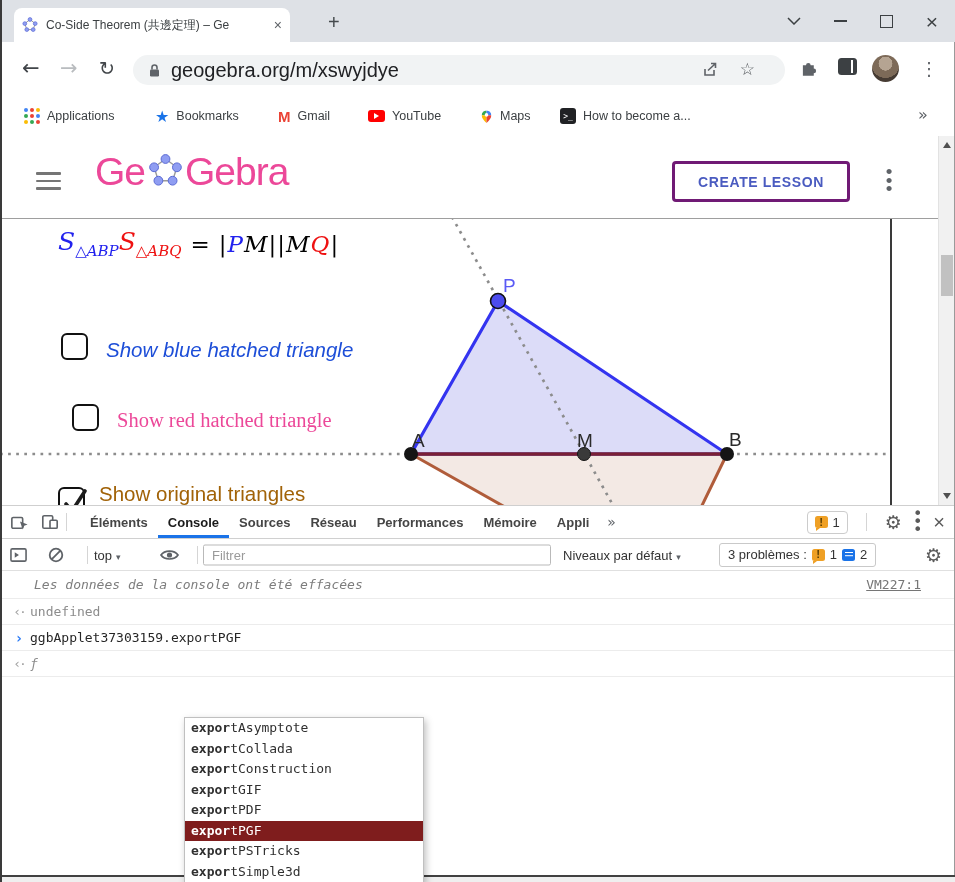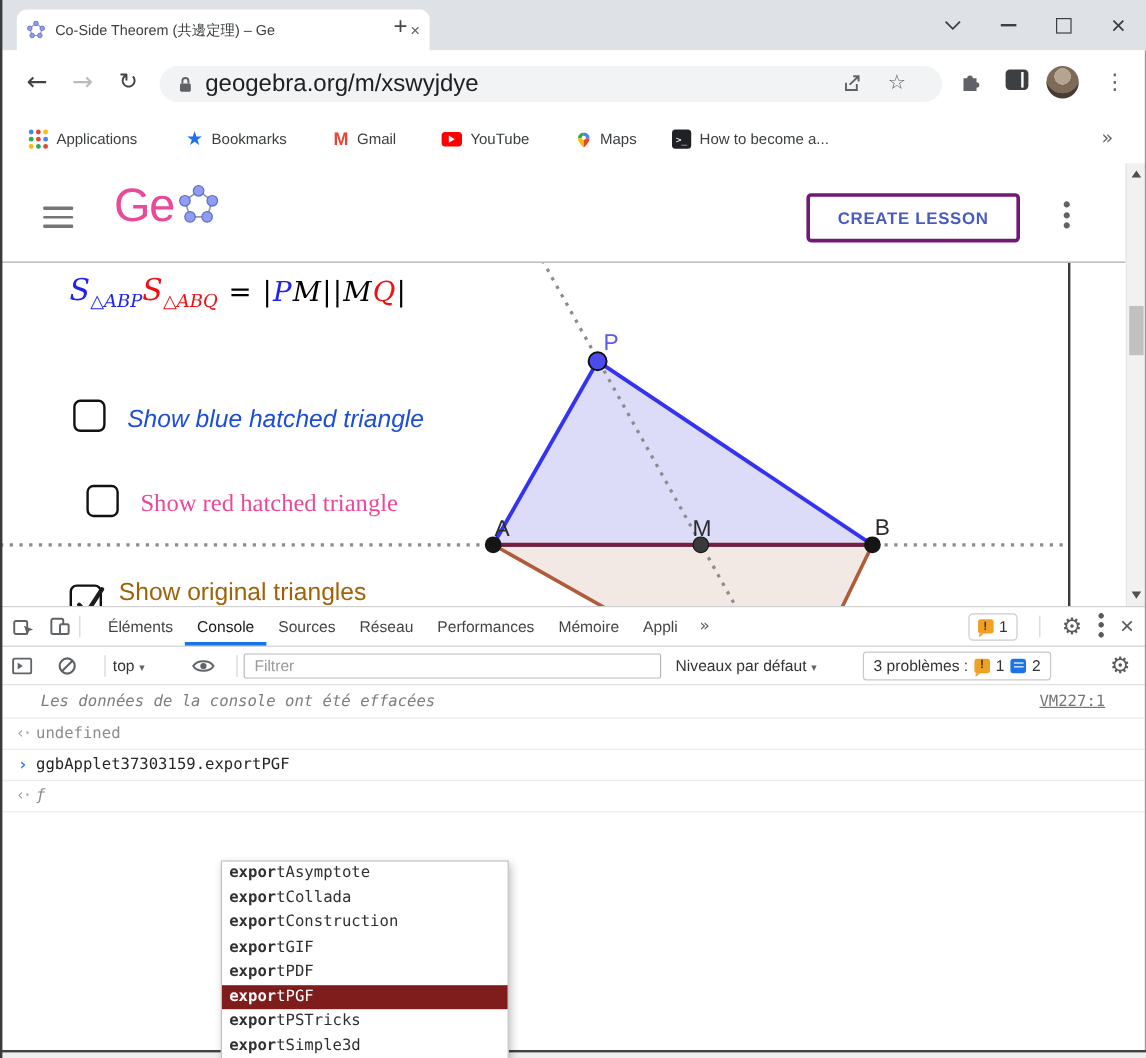--- a/index.html
+++ b/index.html
@@ -3,21 +3,21 @@
 <meta charset="utf-8">
 <style>
   html,body{margin:0;padding:0;width:955px;height:882px;overflow:hidden;background:#fff;
     font-family:"Liberation Sans", sans-serif;}
   .window{position:relative;width:955px;height:882px;background:#fff;}
   .edge-left{position:absolute;left:0;top:0;width:2px;height:882px;background:#3a3a3a;z-index:99;}
   .edge-right{position:absolute;right:0;top:42px;width:1px;height:833px;background:#9a9a9a;z-index:99;}
 
   
   .titlebar{position:absolute;left:0;top:0;width:955px;height:42px;background:#dee1e6;}
-  .tab{position:absolute;left:14px;top:8px;width:344px;height:34px;background:#fff;
+  .tab{position:absolute;left:14px;top:8px;width:276px;height:34px;background:#fff;
     border-radius:8px 8px 0 0;display:flex;align-items:center;padding:16px 8px;box-sizing:border-box;}
   .tab-title{font-size:12px;color:#3c4043;white-space:nowrap;overflow:hidden;width:225px;margin-left:8px;}
   .tab-close{margin-left:auto;font-size:14px;color:#5f6368;line-height:1;}
   .newtab{position:absolute;left:328px;top:12px;font-size:20px;color:#45494d;line-height:1;}
   .win-controls{position:absolute;right:0;top:0;height:42px;display:flex;align-items:center;}
   .wc{width:46px;display:flex;justify-content:center;align-items:center;height:42px;}
   .wc-min{width:13px;height:1.6px;background:#3c4043;}
   .wc-max{width:11px;height:11px;border:1.5px solid #3c4043;}
   .wc-x{font-size:21px;color:#3c4043;line-height:1;}
 
@@ -74,21 +74,21 @@
   .c-blue{color:#2222ee;} .c-red{color:#ee1111;}
   .ggb-check{position:absolute;width:27px;height:27px;border:2.6px solid #111;border-radius:6px;background:#fff;box-sizing:border-box;}
   .ggb-check svg{overflow:visible;}
   .ggb-check-label{position:absolute;font-size:20.5px;}
 
   
   .devtools{position:absolute;left:0;top:505px;width:955px;height:370px;background:#fff;
     border-top:1px solid #cfcfcf;box-sizing:border-box;font-size:13px;color:#333;}
   .dt-tabbar{position:relative;height:32px;border-bottom:1px solid #d0d0d0;display:flex;align-items:center;}
   .sep{width:1px;height:18px;background:#d5d5d5;margin:0 7px;}
-  .dt-tabs{display:flex;height:100%;margin-left:6px;}
+  .dt-tabs{display:flex;height:100%;margin-left:6px;font-weight:bold;}
   .dt-tab{display:flex;align-items:center;padding:0 10px;border-bottom:3px solid transparent;
     border-top:3px solid transparent;color:#454545;font-size:13px;box-sizing:border-box;}
   .dt-tab.active{color:#1a1a1a;border-bottom-color:#1a73e8;}
   .dt-more{padding:0 8px;color:#5f6368;font-size:14px;}
   .dt-tabbar-right{position:absolute;right:10px;top:0;height:32px;display:flex;align-items:center;gap:11px;}
   .badge-box{display:flex;align-items:center;gap:5px;border:1px solid #ccc;border-radius:4px;height:21px;padding:0 7px;}
   .warn-ic{width:13px;height:12px;background:#efa025;border-radius:2.5px;color:#4a3300;font-size:10px;
     font-weight:bold;display:flex;align-items:center;justify-content:center;position:relative;}
   .warn-ic:after{content:"";position:absolute;left:1px;bottom:-3px;border-top:3px solid #efa025;
     border-right:4px solid transparent;}
@@ -255,20 +255,21 @@
   <div class="logo">
     <span>Ge</span>
     <svg width="37" height="42" viewBox="0 0 36 42" style="margin:0 1px 0 2px;">
       <polygon points="18,9 29.4,17.3 25.1,30.7 10.9,30.7 6.6,17.3" fill="none" stroke="#9a9a9a" stroke-width="1.4"></polygon>
       <circle cx="18" cy="9" r="4.4" fill="#8f9df2" stroke="#5b6bd5" stroke-width="1"></circle>
       <circle cx="29.4" cy="17.3" r="4.4" fill="#8f9df2" stroke="#5b6bd5" stroke-width="1"></circle>
       <circle cx="25.1" cy="30.7" r="4.4" fill="#8f9df2" stroke="#5b6bd5" stroke-width="1"></circle>
       <circle cx="10.9" cy="30.7" r="4.4" fill="#8f9df2" stroke="#5b6bd5" stroke-width="1"></circle>
       <circle cx="6.6" cy="17.3" r="4.4" fill="#8f9df2" stroke="#5b6bd5" stroke-width="1"></circle>
     </svg>
+    <span>Gebra</span>
   </div>
   <div class="create-btn">CREATE LESSON</div>
   <div class="ggb-kebab">•<br>•<br>•</div>
 
   <div class="pg-scroll">
     <div class="tri-up"></div>
     <div class="pg-thumb"></div>
     <div class="tri-dn"></div>
   </div>
 

